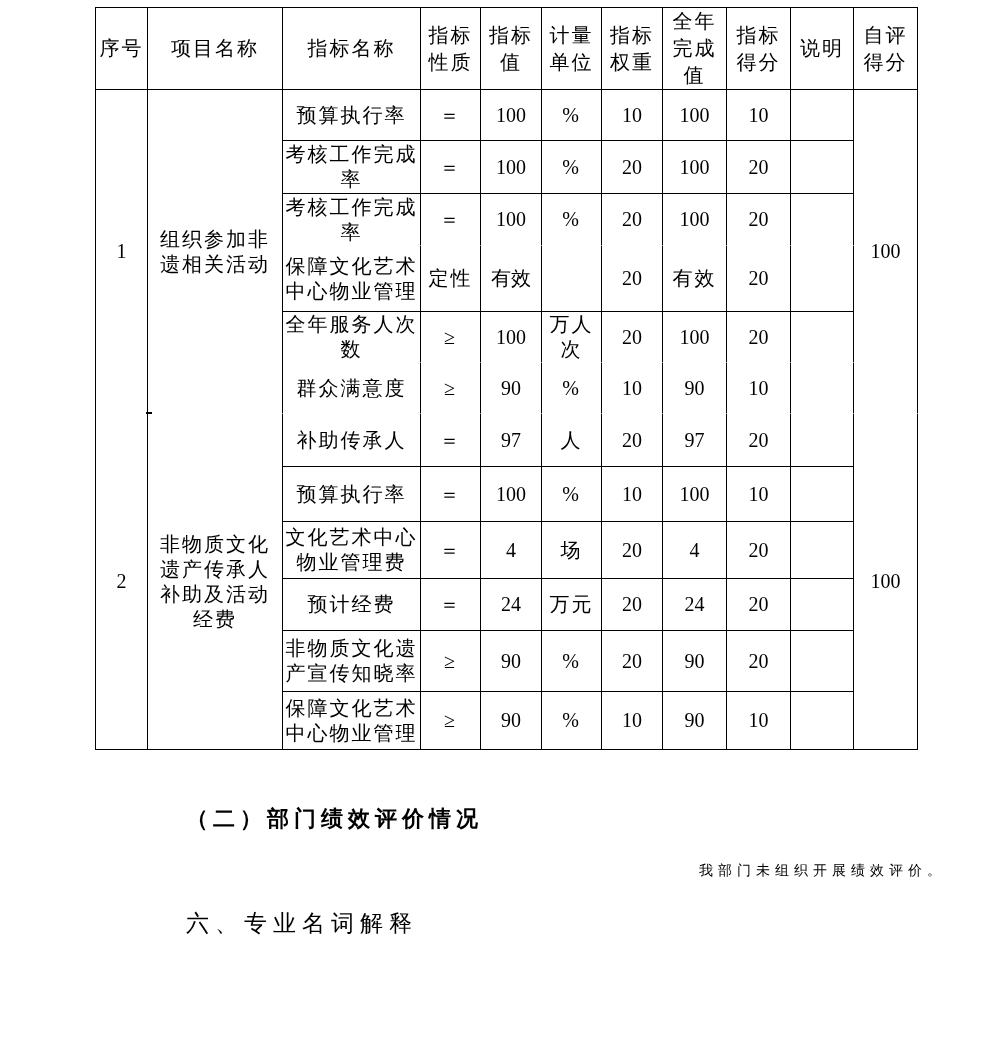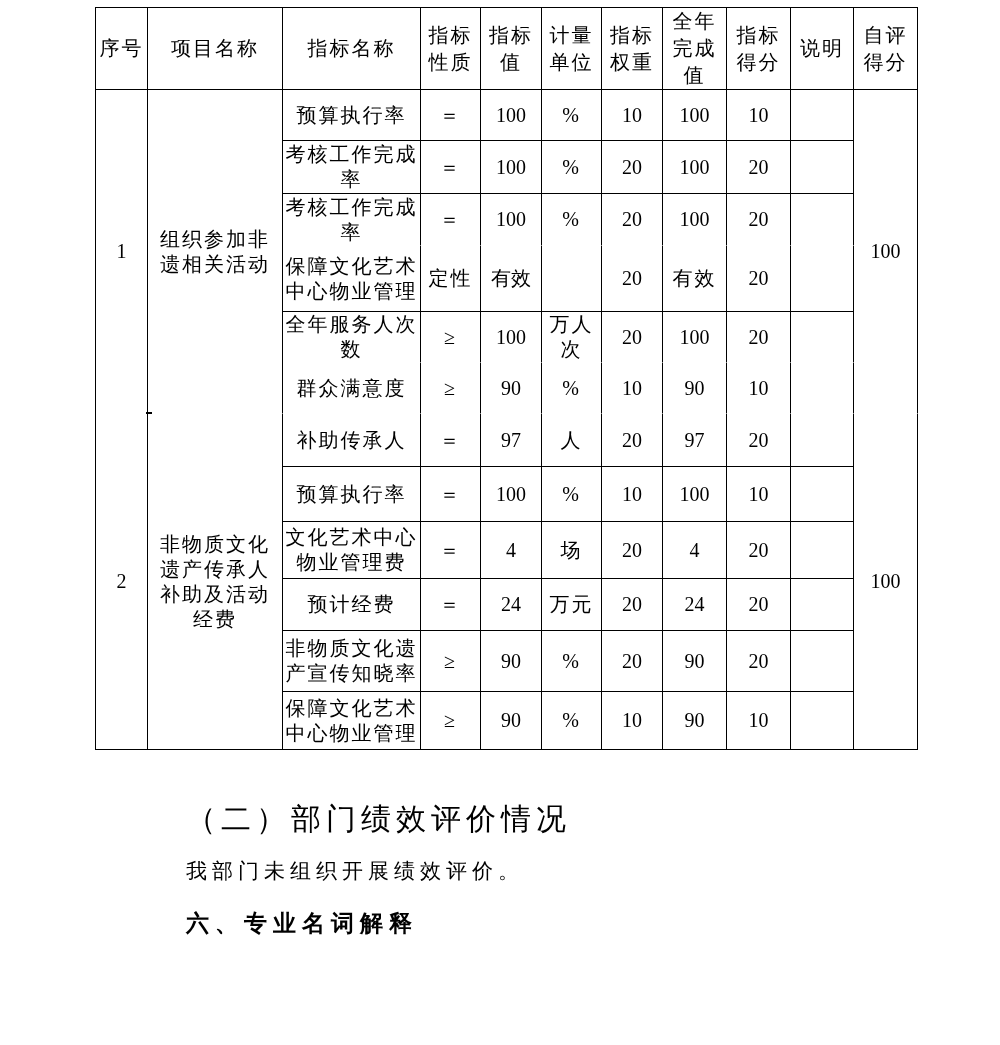--- a/index.html
+++ b/index.html
@@ -19,23 +19,23 @@
     padding:0 2px;text-align:center;vertical-align:middle;
     font-weight:normal;letter-spacing:2px;line-height:25px;
     word-break:break-all;overflow:hidden;
   }
   .perf-table th{line-height:27px;}
   .perf-table td.nb{border-bottom-color:transparent;}
   .perf-table td.num{letter-spacing:0;}
   .tick{position:absolute;left:146px;top:412px;width:6px;height:2px;background:#000;}
   .sections{position:absolute;left:186px;top:804px;width:760px;}
   .sections .line{margin:0 0 22px 0;line-height:30px;white-space:nowrap;}
-  .h2{font-size:30px;font-weight:normal;letter-spacing:5px;}
-  .para{font-size:21px;letter-spacing:5px;}
-  .h1{font-size:23px;font-weight:bold;letter-spacing:6px;
+  .h2{font-size:22px;font-weight:bold;letter-spacing:5px;}
+  .para{font-size:14px;letter-spacing:5px;text-align:right;}
+  .h1{font-size:23px;font-weight:normal;letter-spacing:6px;
       font-family:"Liberation Sans","DejaVu Sans",sans-serif;}
 </style>
 </head>
 <body>
 
 <div class="page">
 
   <table class="perf-table">
     <colgroup>
       <col style="width:52px">

